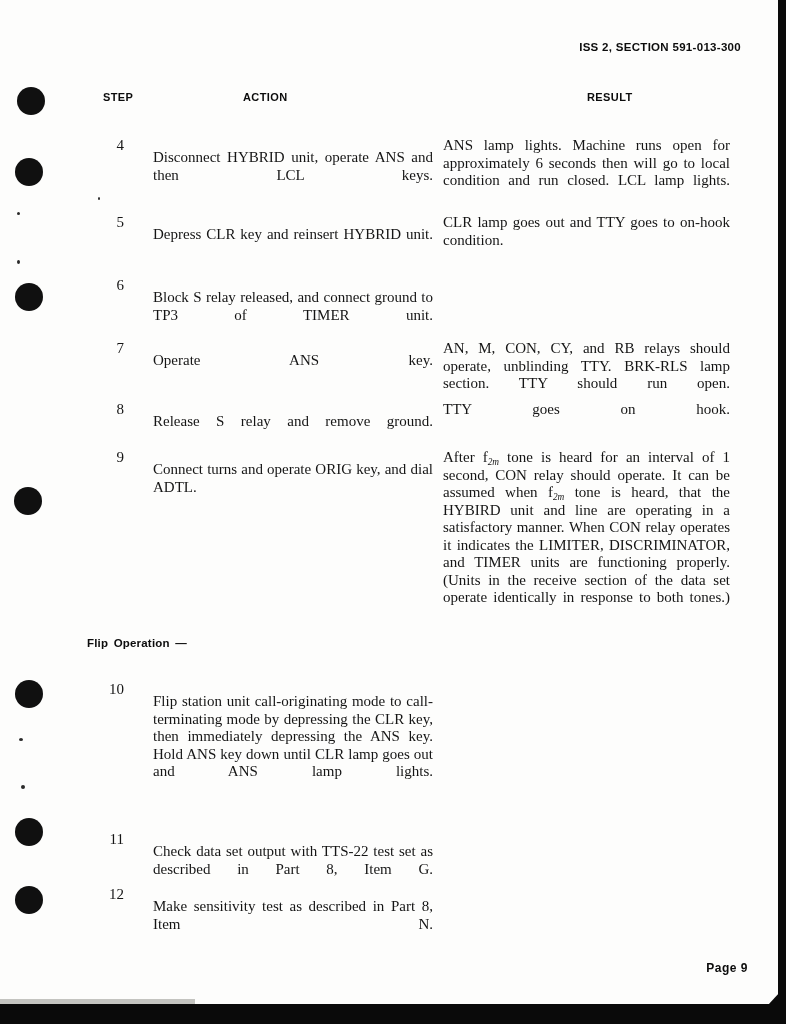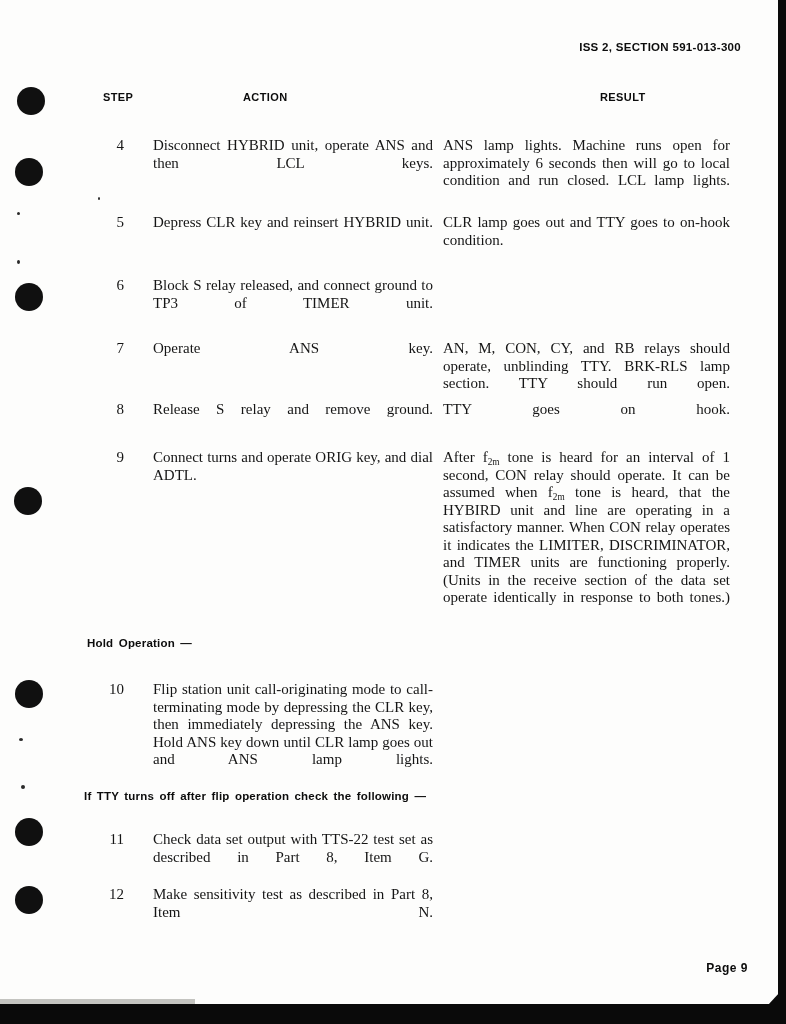--- a/index.html
+++ b/index.html
@@ -23,31 +23,31 @@
     clip-path:polygon(100% 0,100% 100%,0 100%);}
   
   .punch{position:absolute;width:28px;height:28px;border-radius:50%;background:#101010;}
   .speck{position:absolute;border-radius:50%;background:#2a2a2a;}
   
   .sans-b{font-family:"Liberation Sans", sans-serif;font-weight:bold;color:#0c0c0c;}
   .doc-ref{position:absolute;top:41px;right:45px;font-size:11.5px;letter-spacing:.3px;}
   .col-head{position:absolute;top:91px;font-size:11px;letter-spacing:.4px;}
   .col-head.step{left:103px;}
   .col-head.action{left:243px;}
-  .col-head.result{left:587px;margin-left:13px;}
+  .col-head.result{left:587px;}
   .row{position:absolute;left:0;top:0;width:786px;}
   .c-step{position:absolute;left:94px;width:30px;text-align:right;
     font-size:15px;color:#151515;line-height:17.5px;}
   .c-action{position:absolute;left:153px;width:280px;text-align:justify;
-    font-size:15px;color:#151515;line-height:17.5px;}
+    font-size:15px;color:#151515;line-height:17.5px;margin-top:12px;}
   .c-result{position:absolute;left:443px;width:287px;text-align:justify;
     font-size:15px;color:#151515;line-height:17.5px;}
   .c-action:after,.c-result:after{content:"";display:inline-block;width:100%;}
   .c-action,.c-result{text-align:justify;}
-  sub{font-size:.62em;vertical-align:-0.28em;line-height:0;}
+  sub{font-size:.62em;vertical-align:-0.28em;line-height:0;font-style:italic;}
   .sec-head{position:absolute;font-size:11.5px;letter-spacing:.2px;word-spacing:2px;}
   .sec-head.flip{left:87px;top:637px;}
   .sec-head.tty{left:84px;top:790px;}
   .page-num{position:absolute;top:961px;right:38px;font-size:12px;letter-spacing:.5px;}
 </style>
 </head>
 <body>
 
 <div class="scan">
   <div class="paper"></div>
@@ -95,28 +95,27 @@
     <div class="c-step">8</div>
     <div class="c-action">Release S relay and remove ground.</div>
     <div class="c-result">TTY goes on hook.</div>
   </div>
   <div class="row" style="top:449px;">
     <div class="c-step">9</div>
     <div class="c-action">Connect turns and operate ORIG key, and dial ADTL.</div>
     <div class="c-result">After f<sub>2m</sub> tone is heard for an interval of 1 second, CON relay should operate. It can be assumed when f<sub>2m</sub> tone is heard, that the HYBIRD unit and line are operating in a satisfactory manner. When CON relay operates it indicates the LIMITER, DISCRIMINATOR, and TIMER units are functioning properly. (Units in the receive section of the data set operate identically in response to both tones.)</div>
   </div>
 
-  <div class="sec-head flip sans-b">Hold Operation —</div>
+  <div class="sec-head flip sans-b">Flip Operation —</div>
 
   <div class="row" style="top:681px;">
     <div class="c-step">10</div>
     <div class="c-action">Flip station unit call-originating mode to call-terminating mode by depressing the CLR key, then immediately depressing the ANS key. Hold ANS key down until CLR lamp goes out and ANS lamp lights.</div>
   </div>
 
-  <div class="sec-head tty sans-b">If TTY turns off after flip operation check the following —</div>
 
   <div class="row" style="top:831px;">
     <div class="c-step">11</div>
     <div class="c-action">Check data set output with TTS-22 test set as described in Part 8, Item G.</div>
   </div>
   <div class="row" style="top:886px;">
     <div class="c-step">12</div>
     <div class="c-action">Make sensitivity test as described in Part 8, Item N.</div>
   </div>
 

